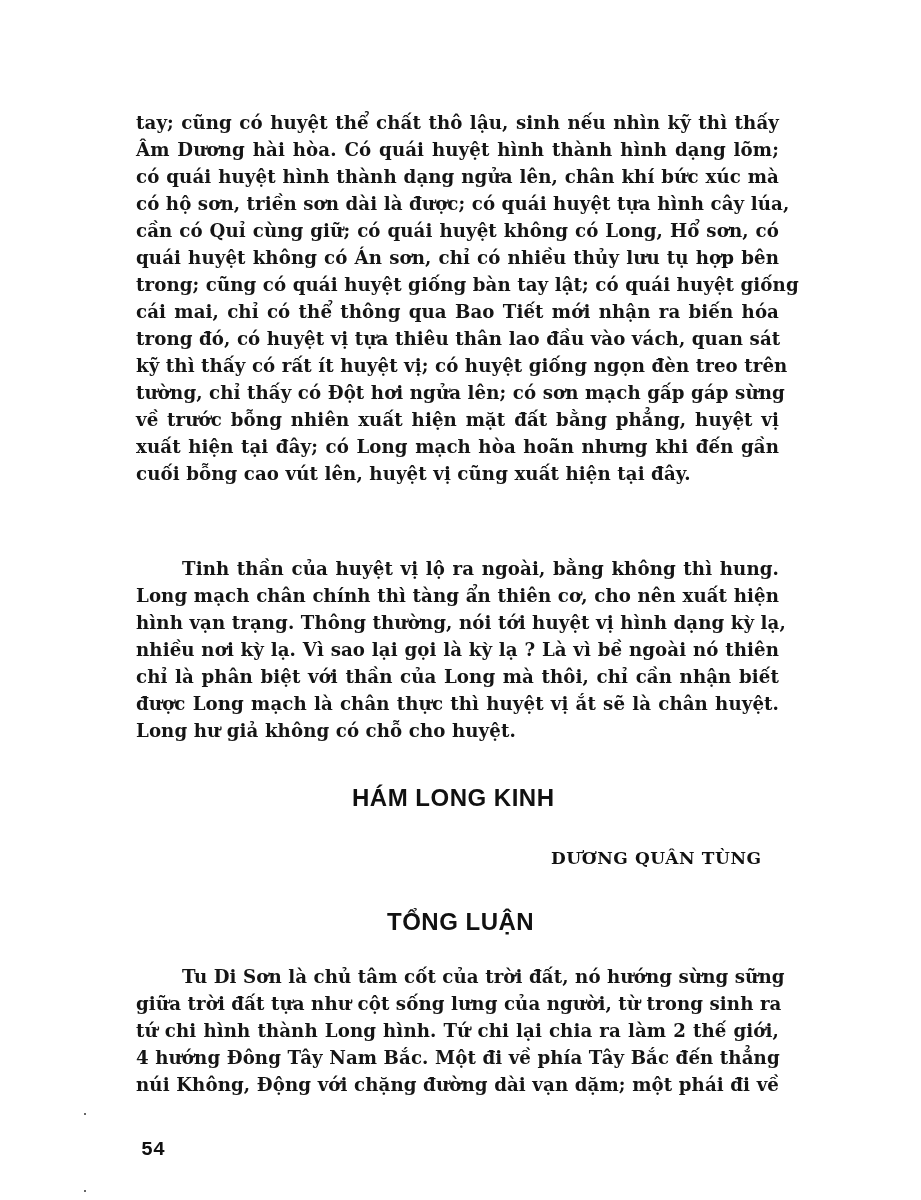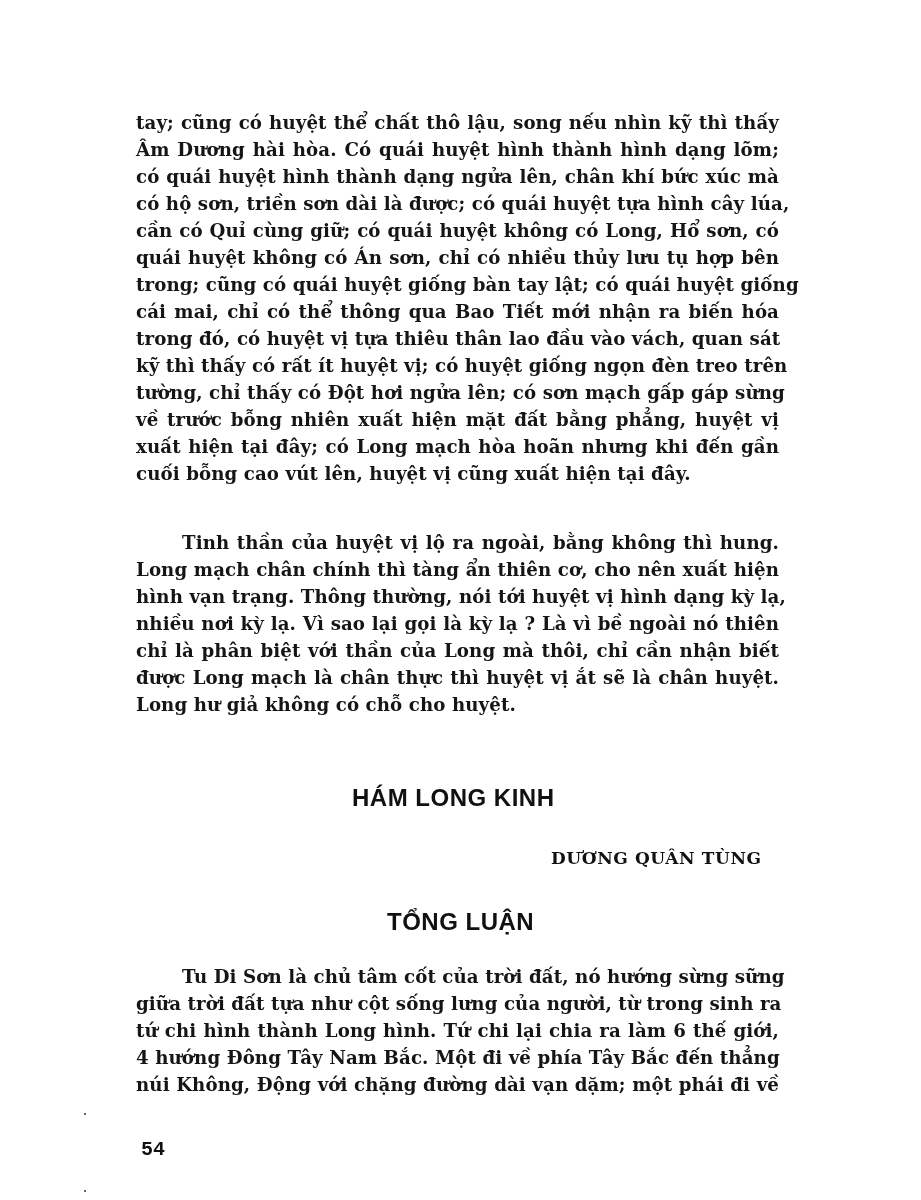--- a/index.html
+++ b/index.html
@@ -39,21 +39,21 @@
       text-align-last: justify;
       height: 27px;
     }
     .line.last {
       text-align-last: left;
     }
     .line.indent {
       padding-left: 46px;
     }
     #para1 { top: 109px; }
-    #para2 { top: 529px; }
+    #para2 { top: 555px; }
     #para3 { top: 963px; }
 
     .heading {
       position: absolute;
       font-family: Liberation Sans, sans-serif;
       font-weight: bold;
       color: #111111;
       white-space: nowrap;
     }
     #book-title {
@@ -91,21 +91,21 @@
       background: #333333;
       border-radius: 1px;
     }
   </style>
 </head>
 <body>
 
 <div class="page">
 
   <div class="text-block" id="para1">
-    <span class="line">tay; cũng có huyệt thể chất thô lậu, song nếu nhìn kỹ thì thấy</span>
+    <span class="line">tay; cũng có huyệt thể chất thô lậu, sinh nếu nhìn kỹ thì thấy</span>
     <span class="line">Âm Dương hài hòa. Có quái huyệt hình thành hình dạng lõm;</span>
     <span class="line">có quái huyệt hình thành dạng ngửa lên, chân khí bức xúc mà</span>
     <span class="line">có hộ sơn, triền sơn dài là được; có quái huyệt tựa hình cây lúa,</span>
     <span class="line">cần có Quỉ cùng giữ; có quái huyệt không có Long, Hổ sơn, có</span>
     <span class="line">quái huyệt không có Án sơn, chỉ có nhiều thủy lưu tụ hợp bên</span>
     <span class="line">trong; cũng có quái huyệt giống bàn tay lật; có quái huyệt giống</span>
     <span class="line">cái mai, chỉ có thể thông qua Bao Tiết mới nhận ra biến hóa</span>
     <span class="line">trong đó, có huyệt vị tựa thiêu thân lao đầu vào vách, quan sát</span>
     <span class="line">kỹ thì thấy có rất ít huyệt vị; có huyệt giống ngọn đèn treo trên</span>
     <span class="line">tường, chỉ thấy có Đột hơi ngửa lên; có sơn mạch gấp gáp sừng</span>
@@ -124,21 +124,21 @@
     <span class="line last">Long hư giả không có chỗ cho huyệt.</span>
   </div>
 
   <div class="heading" id="book-title">HÁM LONG KINH</div>
   <div class="heading" id="author">DƯƠNG QUÂN TÙNG</div>
   <div class="heading" id="section-title">TỔNG LUẬN</div>
 
   <div class="text-block" id="para3">
     <span class="line indent">Tu Di Sơn là chủ tâm cốt của trời đất, nó hướng sừng sững</span>
     <span class="line">giữa trời đất tựa như cột sống lưng của người, từ trong sinh ra</span>
-    <span class="line">tứ chi hình thành Long hình. Tứ chi lại chia ra làm 6 thế giới,</span>
+    <span class="line">tứ chi hình thành Long hình. Tứ chi lại chia ra làm 2 thế giới,</span>
     <span class="line">4 hướng Đông Tây Nam Bắc. Một đi về phía Tây Bắc đến thẳng</span>
     <span class="line">núi Không, Động với chặng đường dài vạn dặm; một phái đi về</span>
   </div>
 
   <div id="page-number">54</div>
 
   <div class="speck" style="left:84px; top:1113px;"></div>
   <div class="speck" style="left:84px; top:1190px;"></div>
 </div>
 

